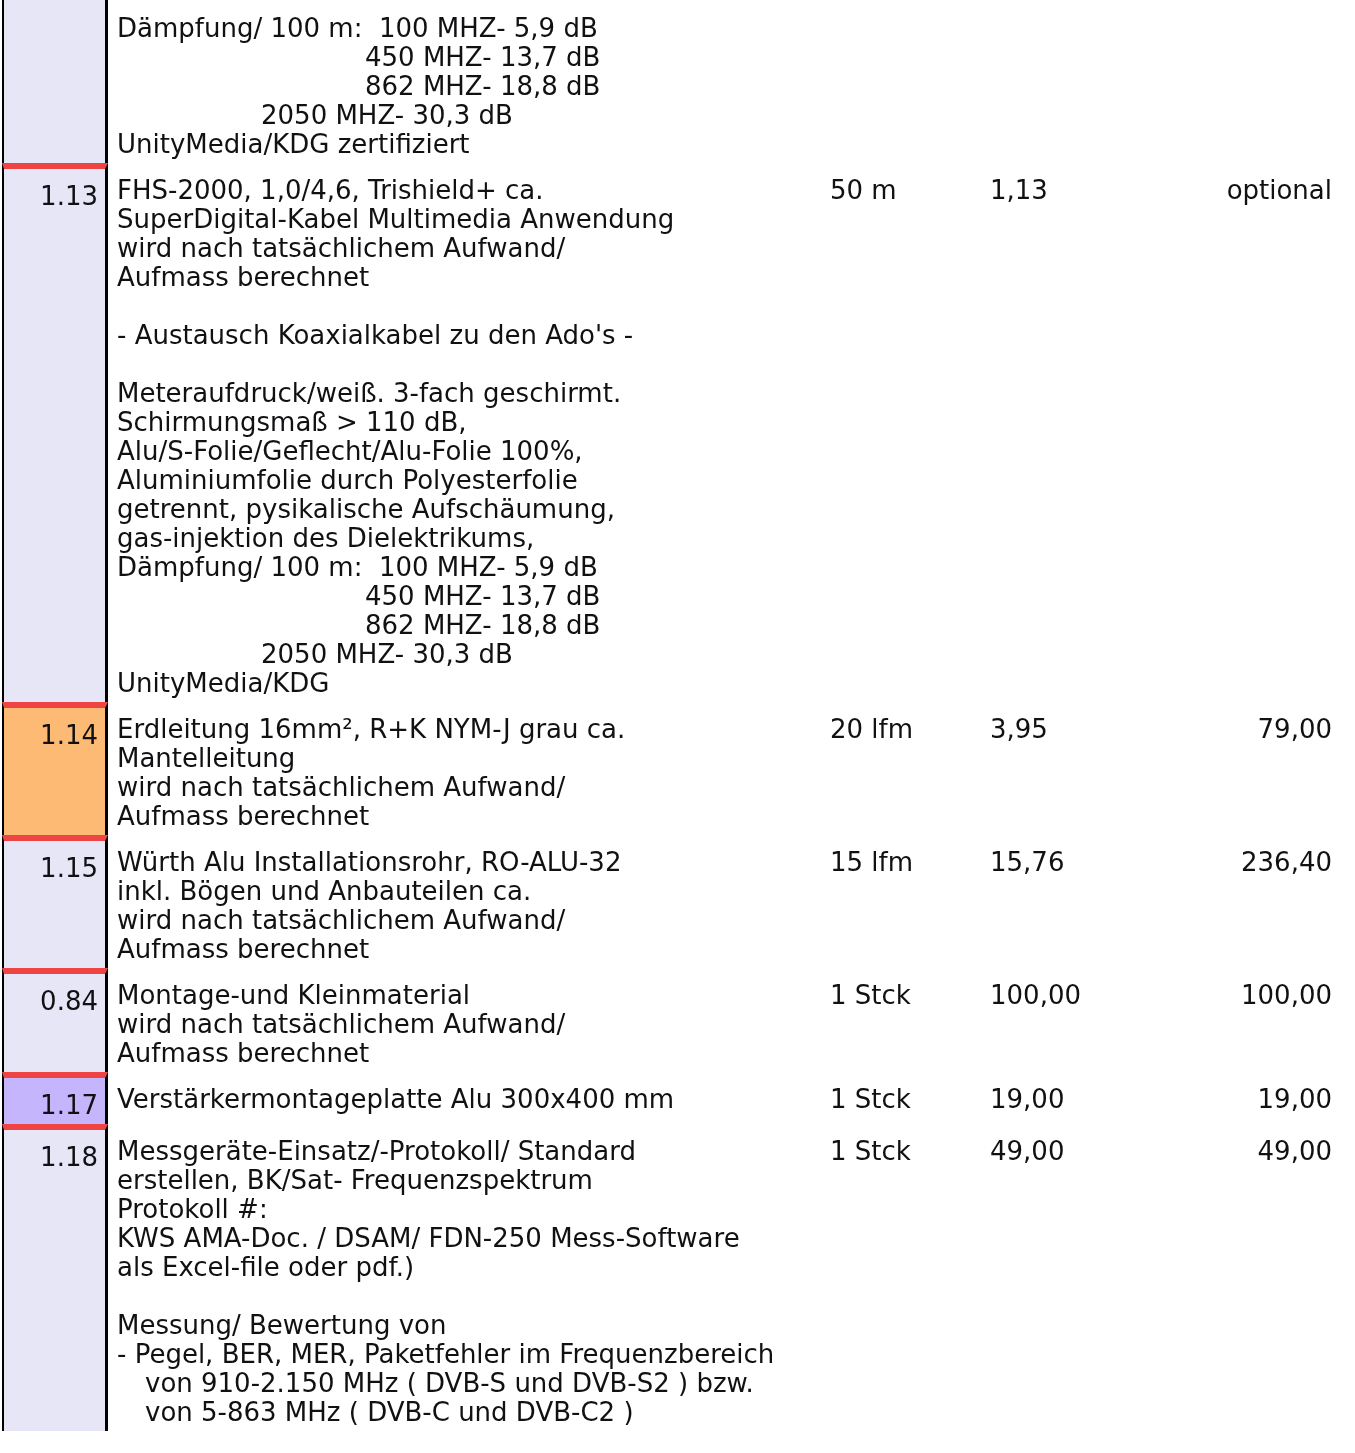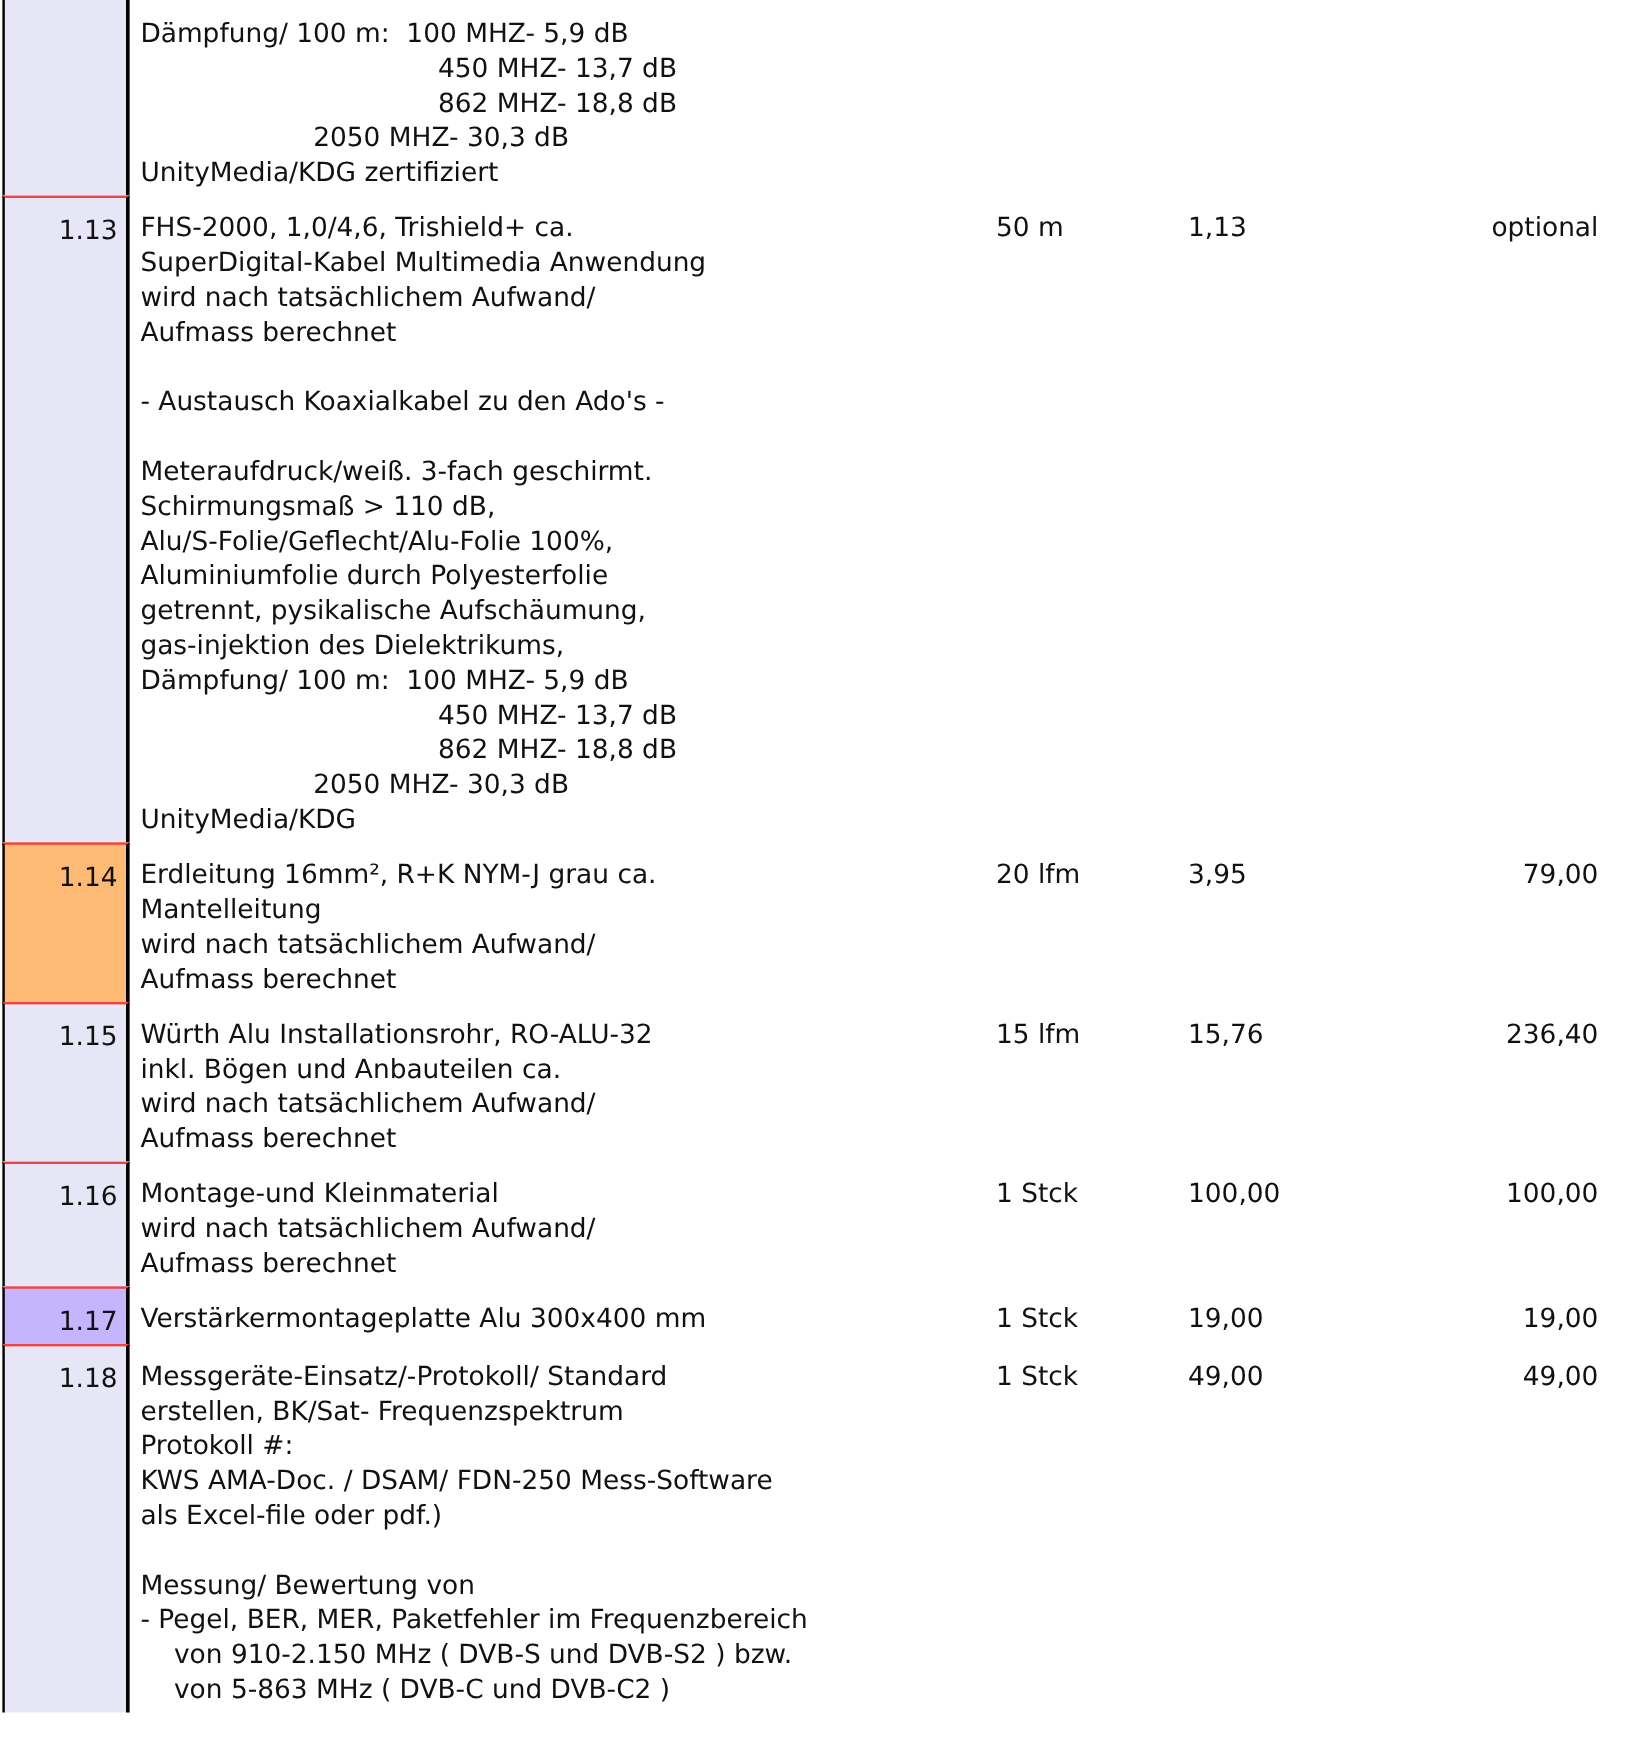--- a/index.html
+++ b/index.html
@@ -13,36 +13,36 @@
     color: #111114;
   }
   .sheet {
     width: 1355px;
     height: 1453px;
     overflow: hidden;
   }
   .row {
     display: flex;
     align-items: stretch;
-    font-size: 22px;
+    font-size: 26px;
     line-height: 29px;
   }
   
   .pos-cell {
     box-sizing: border-box;
     width: 106px;
     flex: 0 0 106px;
     margin-left: 2px;
     background: #e6e6f7;
     border-left: 2px solid #000000;
     border-right: 3px solid #000000;
     text-align: right;
     padding: 13px 7px 4px 0;
   }
-  .row .pos-cell { border-top: 2px solid #ef4444; }
+  .row .pos-cell { border-top: 6px solid #ef4444; }
   .row.first .pos-cell { border-top: none; padding-top: 14px; }
   
   .desc-cell {
     flex: 1 1 auto;
     padding: 13px 0 4px 9px;
     min-width: 0;
   }
   .row.first .desc-cell { padding-top: 14px; }
   .line {
     min-height: 29px;
@@ -127,21 +127,21 @@
           <div class="line">inkl. Bögen und Anbauteilen ca.</div>
           <div class="line gap">wird nach tatsächlichem Aufwand/</div>
           <div class="line">Aufmass berechnet</div>
         </div>
     <div class="qty-cell">15 lfm</div>
     <div class="unit-cell">15,76</div>
     <div class="total-cell">236,40</div>
   </div>
       <div class="row">
     <div class="pos-cell" style="background: rgb(230, 230, 247);">
-      <span>1.16</span>
+      <span>0.84</span>
     </div>
     <div class="desc-cell">
           <div class="line">Montage-und Kleinmaterial</div>
           <div class="line gap">wird nach tatsächlichem Aufwand/</div>
           <div class="line">Aufmass berechnet</div>
         </div>
     <div class="qty-cell">1 Stck</div>
     <div class="unit-cell">100,00</div>
     <div class="total-cell">100,00</div>
   </div>

